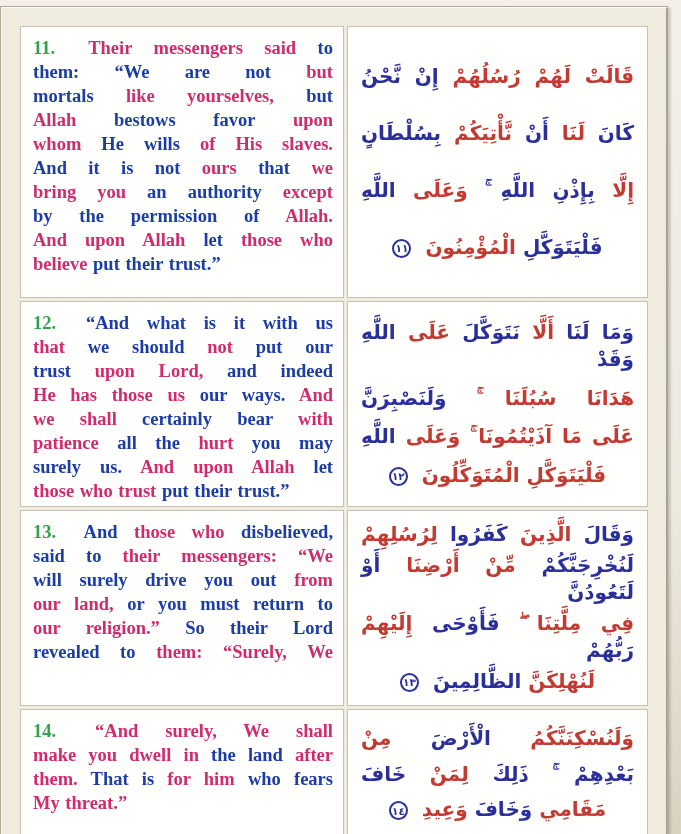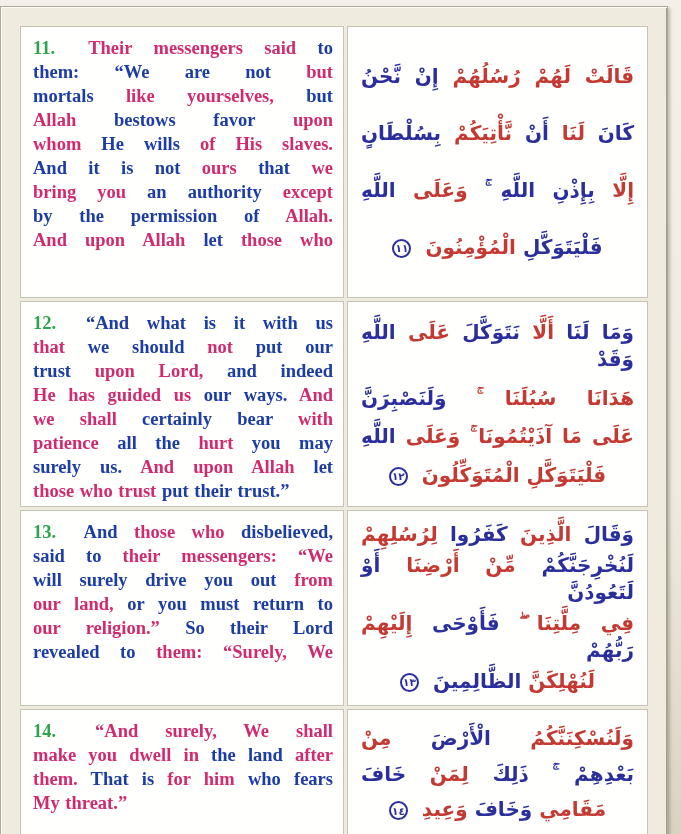--- a/index.html
+++ b/index.html
@@ -61,34 +61,35 @@
       <div class="cell english-cell">
         <div class="eline"><span class="vnum">11.</span> <span class="pink">Their messengers said</span> <span class="blue">to</span> </div>
         <div class="eline"><span class="blue">them: “We are not</span> <span class="pink">but</span> </div>
         <div class="eline"><span class="blue">mortals</span> <span class="pink">like yourselves,</span> <span class="blue">but</span> </div>
         <div class="eline"><span class="pink">Allah</span> <span class="blue">bestows favor</span> <span class="pink">upon</span> </div>
         <div class="eline"><span class="pink">whom</span> <span class="blue">He wills</span> <span class="pink">of His slaves.</span> </div>
         <div class="eline"><span class="blue">And it is not</span> <span class="pink">ours</span> <span class="blue">that</span> <span class="pink">we</span> </div>
         <div class="eline"><span class="pink">bring you</span> <span class="blue">an authority</span> <span class="pink">except</span> </div>
         <div class="eline"><span class="blue">by the permission of</span> <span class="pink">Allah.</span> </div>
         <div class="eline"><span class="pink">And upon Allah</span> <span class="blue">let</span> <span class="pink">those who</span> </div>
+        <div class="eline last"><span class="pink">believe</span> <span class="blue">put their trust.”</span> </div>
       </div>
       <div class="cell arabic-cell" dir="rtl">
         <div class="aline"><span class="red">قَالَتْ لَهُمْ رُسُلُهُمْ</span> <span class="navy">إِنْ نَّحْنُ</span> </div>
         <div class="aline"><span class="navy">كَانَ</span> <span class="red">لَنَا</span> <span class="navy">أَنْ</span> <span class="red">نَّأْتِيَكُمْ</span> <span class="navy">بِسُلْطَانٍ</span> </div>
         <div class="aline"><span class="red">إِلَّا</span> <span class="navy">بِإِذْنِ اللَّهِ ۚ</span> <span class="red">وَعَلَى</span> <span class="navy">اللَّهِ</span> </div>
         <div class="aline last"><span class="navy">فَلْيَتَوَكَّلِ</span> <span class="red">الْمُؤْمِنُونَ</span> <span class="medallion">
             <span>١١</span>
           </span></div>
       </div>
       <div class="cell english-cell">
         <div class="eline"><span class="vnum">12.</span> <span class="blue">“And what is it with us</span> </div>
         <div class="eline"><span class="pink">that</span> <span class="blue">we should</span> <span class="pink">not</span> <span class="blue">put our</span> </div>
         <div class="eline"><span class="blue">trust</span> <span class="pink">upon Lord,</span> <span class="blue">and indeed</span> </div>
-        <div class="eline"><span class="pink">He has guided us</span> <span class="blue">our ways.</span> <span class="pink">And</span> </div>
+        <div class="eline"><span class="pink">He has those us</span> <span class="blue">our ways.</span> <span class="pink">And</span> </div>
         <div class="eline"><span class="pink">we shall</span> <span class="blue">certainly bear</span> <span class="pink">with</span> </div>
         <div class="eline"><span class="pink">patience</span> <span class="blue">all the</span> <span class="pink">hurt</span> <span class="blue">you may</span> </div>
         <div class="eline"><span class="blue">surely us.</span> <span class="pink">And upon Allah</span> <span class="blue">let</span> </div>
         <div class="eline last"><span class="pink">those who trust</span> <span class="blue">put their trust.”</span> </div>
       </div>
       <div class="cell arabic-cell" dir="rtl">
         <div class="aline"><span class="navy">وَمَا لَنَا</span> <span class="red">أَلَّا</span> <span class="navy">نَتَوَكَّلَ</span> <span class="red">عَلَى</span> <span class="navy">اللَّهِ</span> <span class="navy">وَقَدْ</span> </div>
         <div class="aline"><span class="red">هَدَانَا سُبُلَنَا ۚ</span> <span class="navy">وَلَنَصْبِرَنَّ</span> </div>
         <div class="aline"><span class="red">عَلَى مَا آذَيْتُمُونَا ۚ</span> <span class="red">وَعَلَى</span> <span class="navy">اللَّهِ</span> </div>
         <div class="aline last"><span class="red">فَلْيَتَوَكَّلِ</span> <span class="red">الْمُتَوَكِّلُونَ</span> <span class="medallion">

